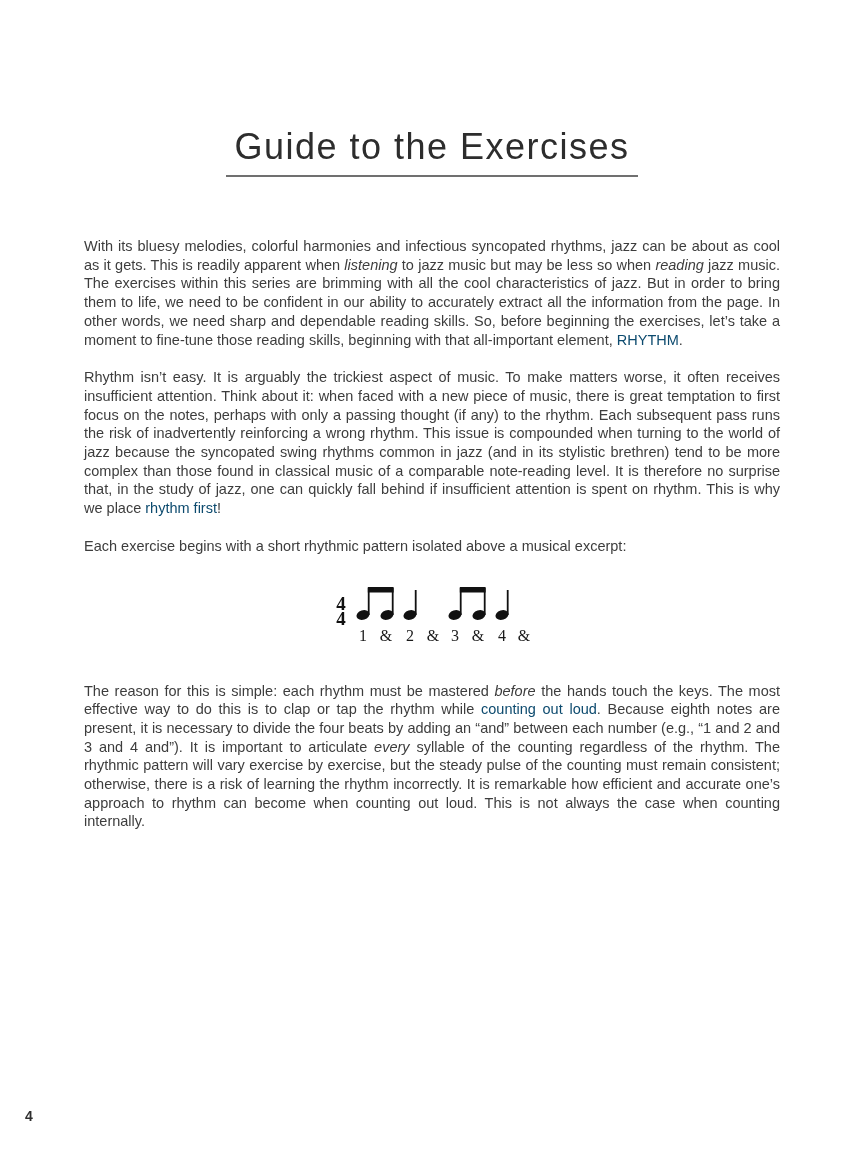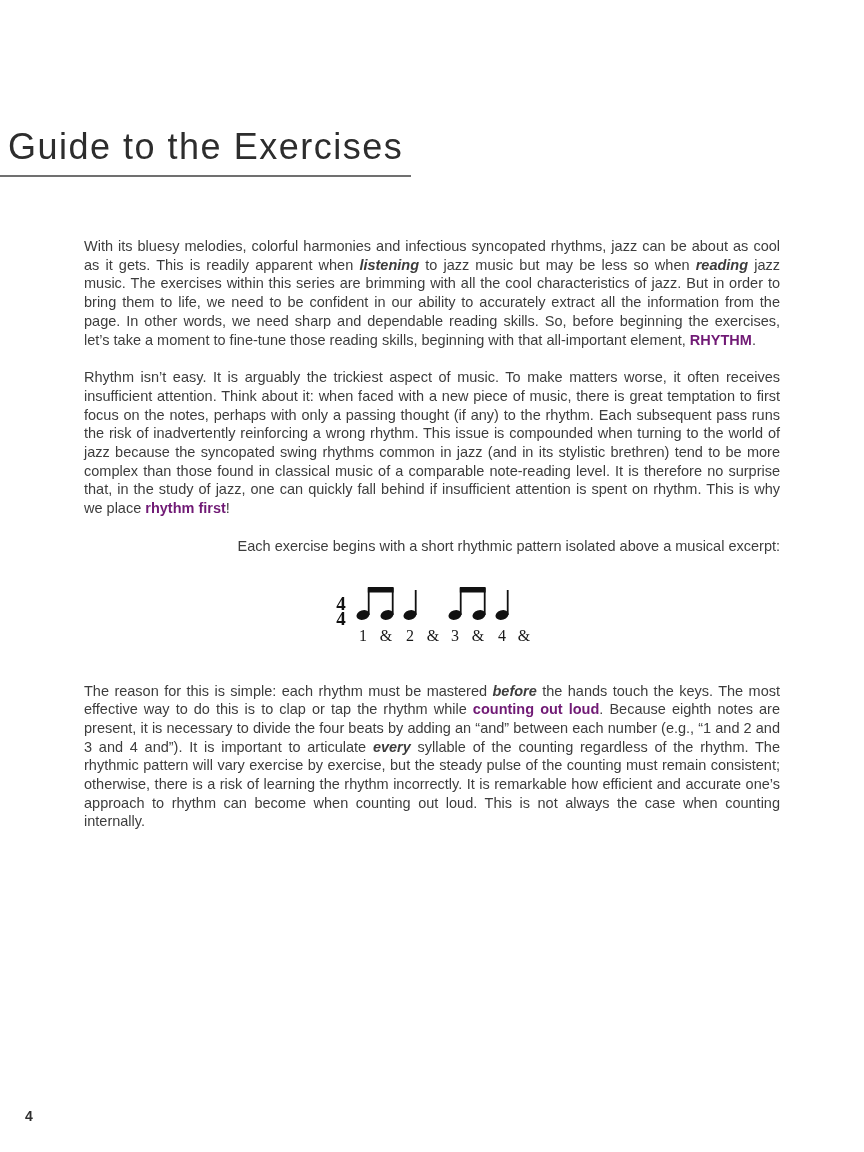--- a/index.html
+++ b/index.html
@@ -10,20 +10,21 @@
     background: #ffffff;
     font-family: "Liberation Sans", sans-serif;
     color: #3d3d3d;
     overflow: hidden;
   }
   .title-wrap {
     position: absolute;
     top: 126px;
     left: 0;
     width: 100%;
+    text-align: center;
   }
   .doc-title {
     display: inline-block;
     margin: 0;
     padding: 0 8px 7px 8px;
     font-size: 36px;
     font-weight: 400;
     letter-spacing: 1.5px;
     color: #2d2d2d;
     border-bottom: 2px solid #707070;
@@ -36,23 +37,23 @@
     width: 696px;
   }
   .para {
     margin: 0 0 19px 0;
     font-size: 14.5px;
     line-height: 18.7px;
     text-align: justify;
     color: #3d3d3d;
   }
   .para.tight { }
-  .para em { font-style: italic; font-weight: bold; }
-  .para strong { font-weight: bold; color: #701a75; }
-  .lead-line { text-align: right; }
+  .para em { font-style: italic; font-weight: normal; }
+  .para strong { font-weight: normal; color: #0c4a6e; }
+  .lead-line { text-align: left; }
   .notation-wrap {
     margin: 24px 0 30px 0;
     text-align: center;
   }
   .notation-wrap svg { display: inline-block; }
   .tsig {
     font-family: "Liberation Serif", serif;
     font-weight: bold;
     font-size: 19px;
   }

